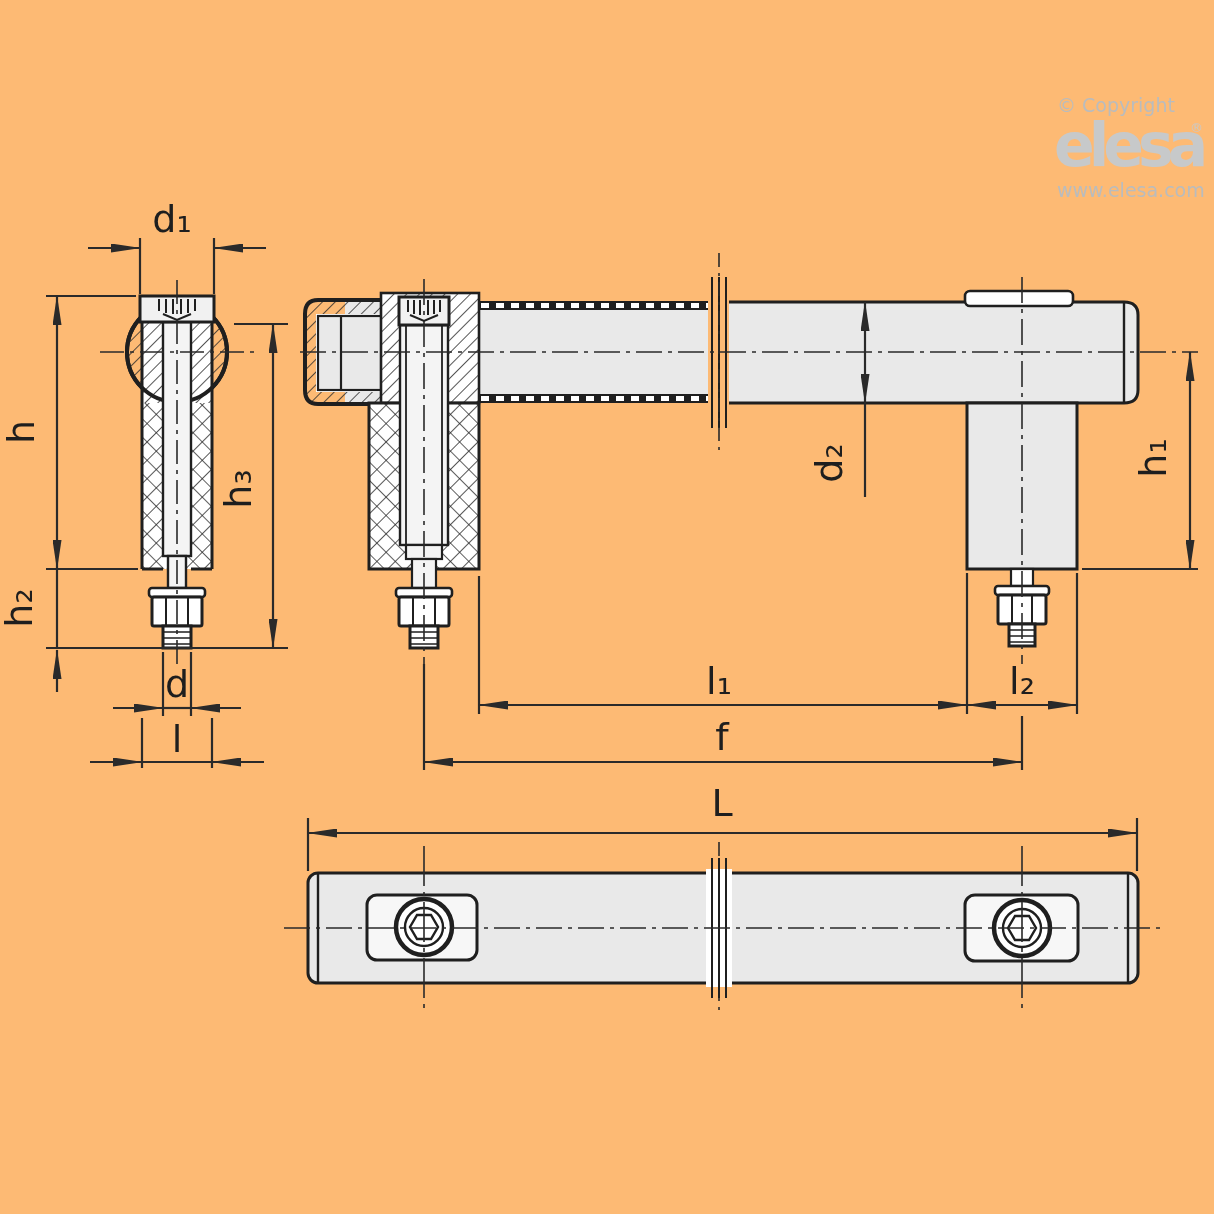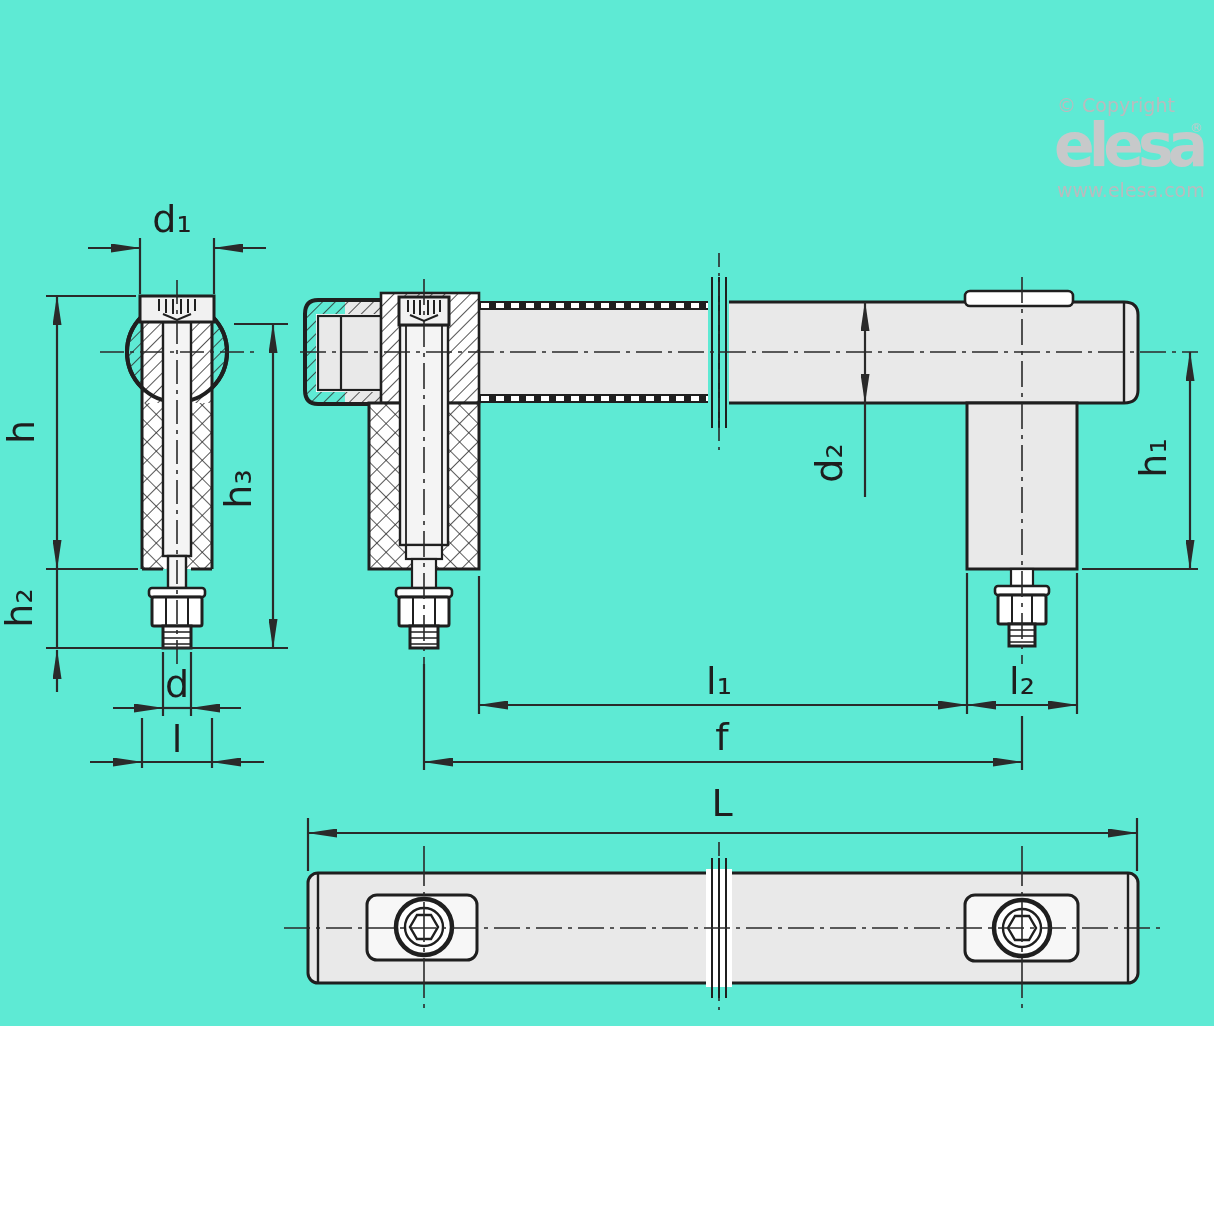--- a/index.html
+++ b/index.html
@@ -1,17 +1,17 @@
 <!DOCTYPE html>
 <html><head>
 <meta charset="utf-8">
 <title>drawing</title>
 <style>
   html,body{margin:0;padding:0;background:#ffffff;}
-  .stage{position:relative;width:1214px;height:1026px;background:#5eead4;overflow:hidden;
+  .stage{position:relative;width:1214px;height:1214px;background:#fdba74;overflow:hidden;
          font-family:"DejaVu Sans",sans-serif;}
   svg{display:block;}
   .dim-text{font-family:"DejaVu Sans",sans-serif;font-size:38px;fill:#1e1e1e;}
   .logo-small{font-family:"DejaVu Sans",sans-serif;font-size:19px;fill:#b9bcbe;}
   .logo-brand{font-family:"DejaVu Sans",sans-serif;font-size:60px;font-weight:bold;
               letter-spacing:-6px;fill:#c7c9ca;}
   .logo-reg{font-family:"DejaVu Sans",sans-serif;font-size:13px;fill:#c7c9ca;}
 </style>
 </head>
 <body>

